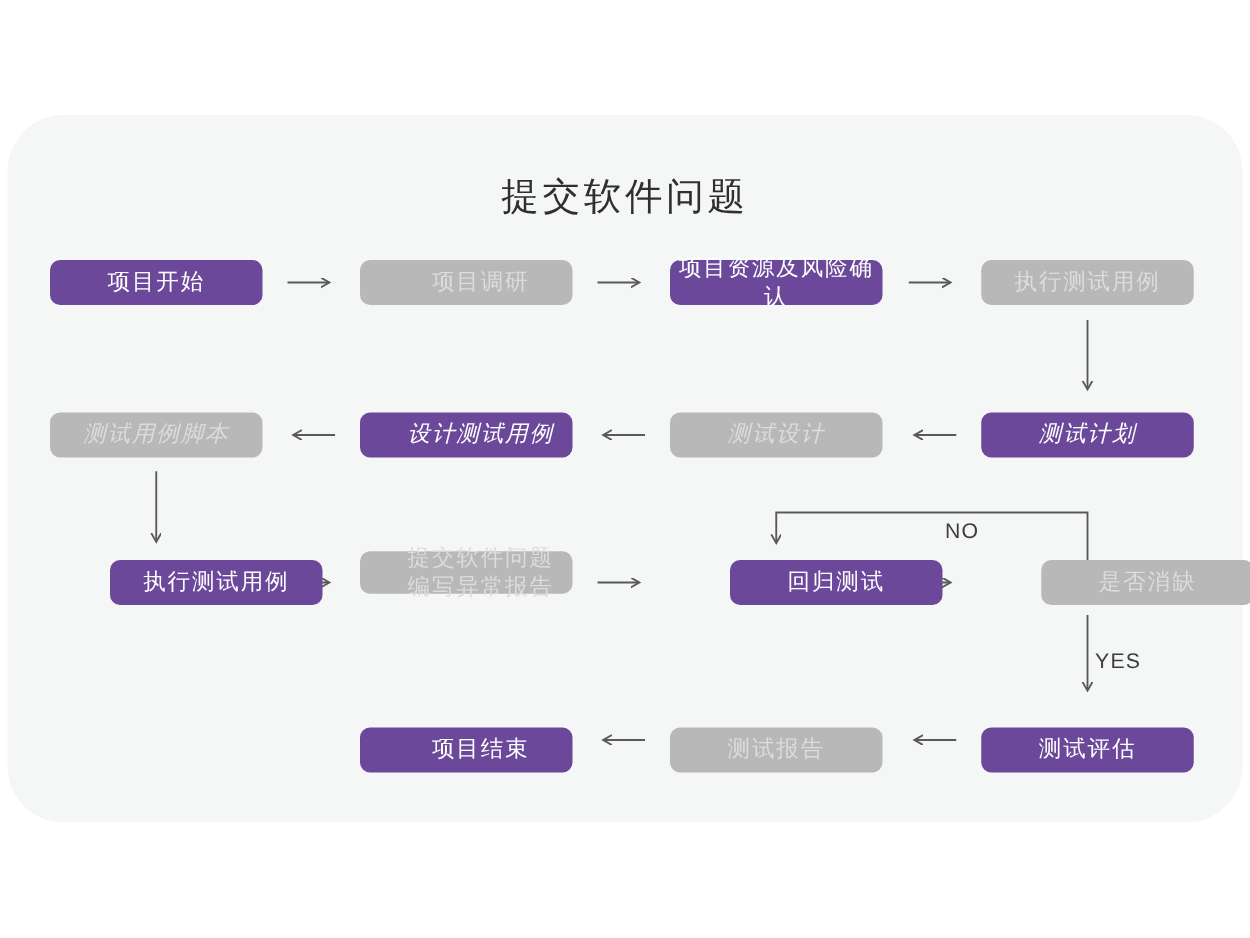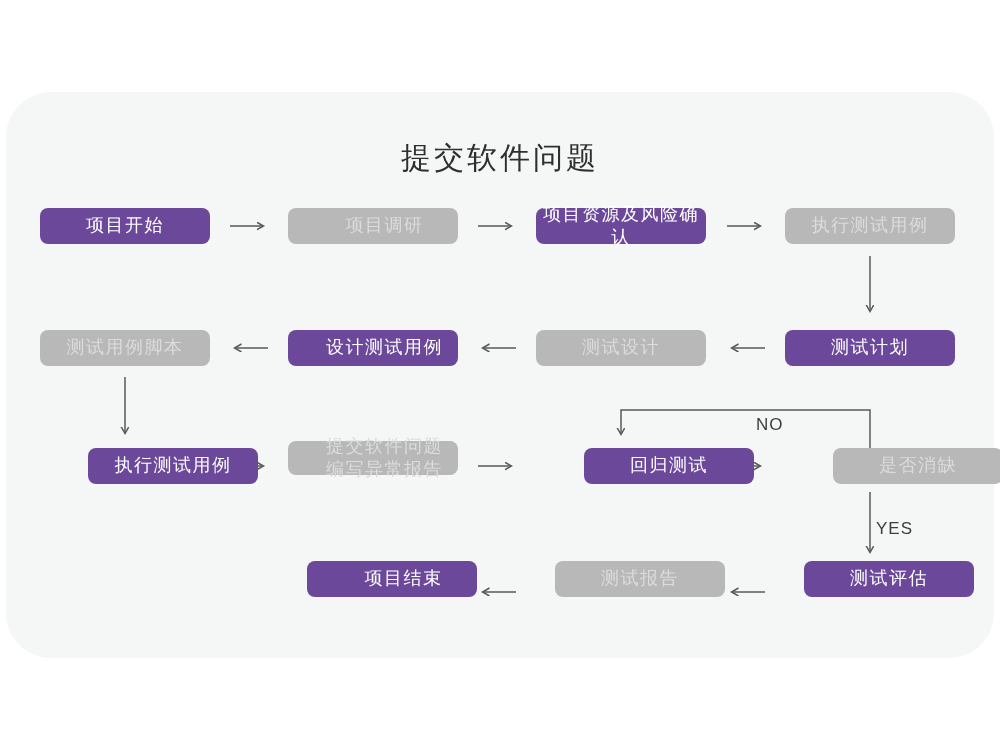--- a/index.html
+++ b/index.html
@@ -20,21 +20,21 @@
   .card{position:absolute;left:6px;top:92px;width:988px;height:566px;
     background:var(--card_bg);border-radius:45px;}
   .title{position:absolute;left:0;right:0;top:140px;text-align:center;
     font-size:30px;line-height:36px;letter-spacing:3px;color:var(--title_text);font-weight:500;}
   .node{position:absolute;width:170px;height:36px;border-radius:8px;
     display:flex;flex-direction:column;align-items:center;justify-content:center;
     font-size:18px;letter-spacing:1.5px;line-height:1.3;text-align:center;}
   .node.purple{background:var(--purple);color:var(--purple_text);}
   .node.gray{background:var(--gray_box);color:var(--gray_text);}
   .node.tall{height:34px;top:441px;}
-  .r1{top:208px;} .r2{top:330px;} .r3{top:448px;margin-left:48px;} .r4{top:561px;margin-left:19px;}
+  .r1{top:208px;} .r2{top:330px;font-style:italic;} .r3{top:448px;margin-left:48px;} .r4{top:582px;}
   .c1{left:40px;} .c2{left:288px;padding-left:23px;} .c3{left:536px;} .c4{left:785px;}
   .arrow-layer{position:absolute;left:0;top:0;width:1000px;height:750px;pointer-events:none;}
   .branch-label{position:absolute;font-size:17px;letter-spacing:1px;color:var(--branch_label_text);}
   .label-no{left:756px;top:415px;width:60px;text-align:left;}
   .label-yes{left:876px;top:519px;}
 </style>
 </head>
 <body>
 
 <div class="canvas">

